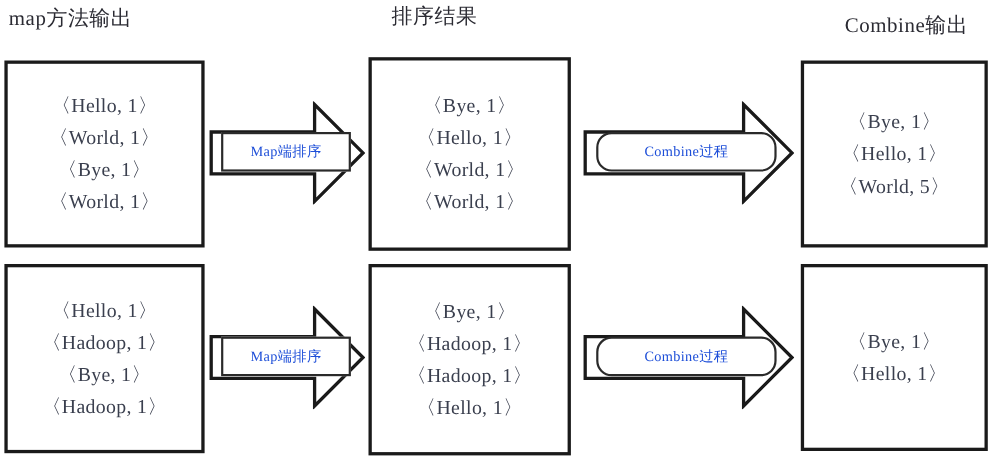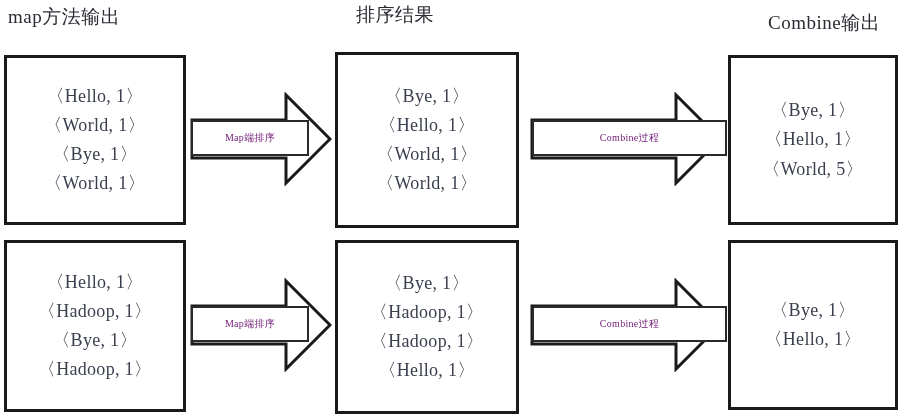--- a/index.html
+++ b/index.html
@@ -63,33 +63,34 @@
   .arrow-svg   { display: block; }
   .arrow-label {
     position: absolute;
     box-sizing: border-box;
     background: #ffffff;
     border: 2px solid #2a2a2a;
     display: flex;
     align-items: center;
     justify-content: center;
     font-family: "Liberation Serif", "DejaVu Serif", serif;
-    font-size: 10px;
-    color: #701a75;
+    font-size: 13px;
+    color: #1d4ed8;
     white-space: nowrap;
     letter-spacing: 0.3px;
+    margin-left: 10px;
   }
 
   #arrow-map-1  { left: 190px; top: 92px;  width: 142px; height: 94px; }
   #arrow-map-2  { left: 190px; top: 278px; width: 142px; height: 94px; }
   #arrow-comb-1 { left: 530px; top: 92px;  width: 192px; height: 94px; }
   #arrow-comb-2 { left: 530px; top: 278px; width: 192px; height: 94px; }
 
   .arrow-group .arrow-label.map-lbl  { left: 1px;  top: 28px; width: 118px; height: 36px; }
-  .arrow-group .arrow-label.comb-lbl { left: 2px;  top: 28px; width: 195px; height: 36px; }
+  .arrow-group .arrow-label.comb-lbl { left: 2px;  top: 28px; width: 164px; height: 36px; border-radius: 14px; }
 </style>
 </head>
 <body>
 
 <div id="canvas">
 
   <div id="hdr-map" class="col-header">map方法输出</div>
   <div id="hdr-sort" class="col-header">排序结果</div>
   <div id="hdr-comb" class="col-header">Combine输出</div>
 

